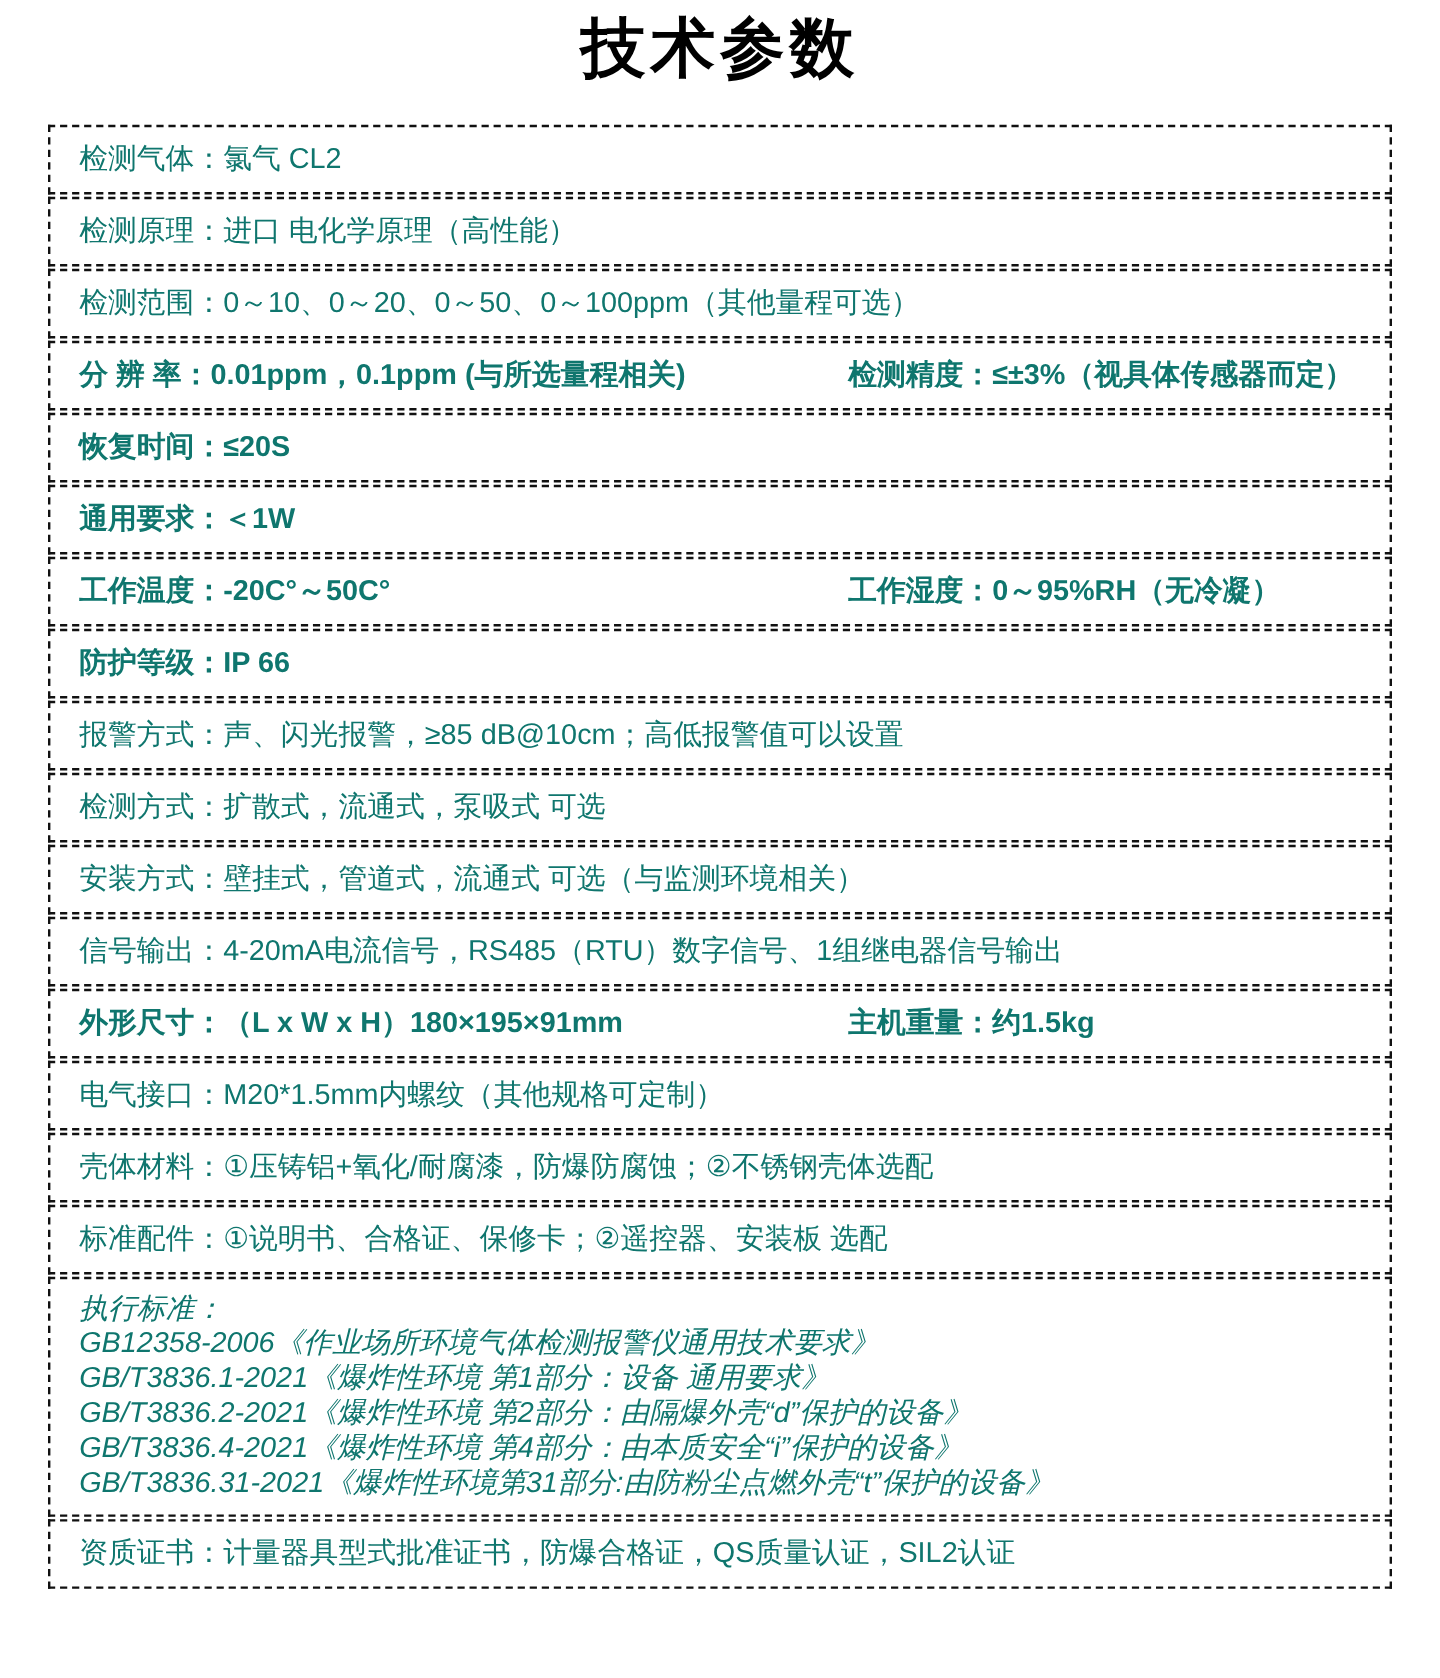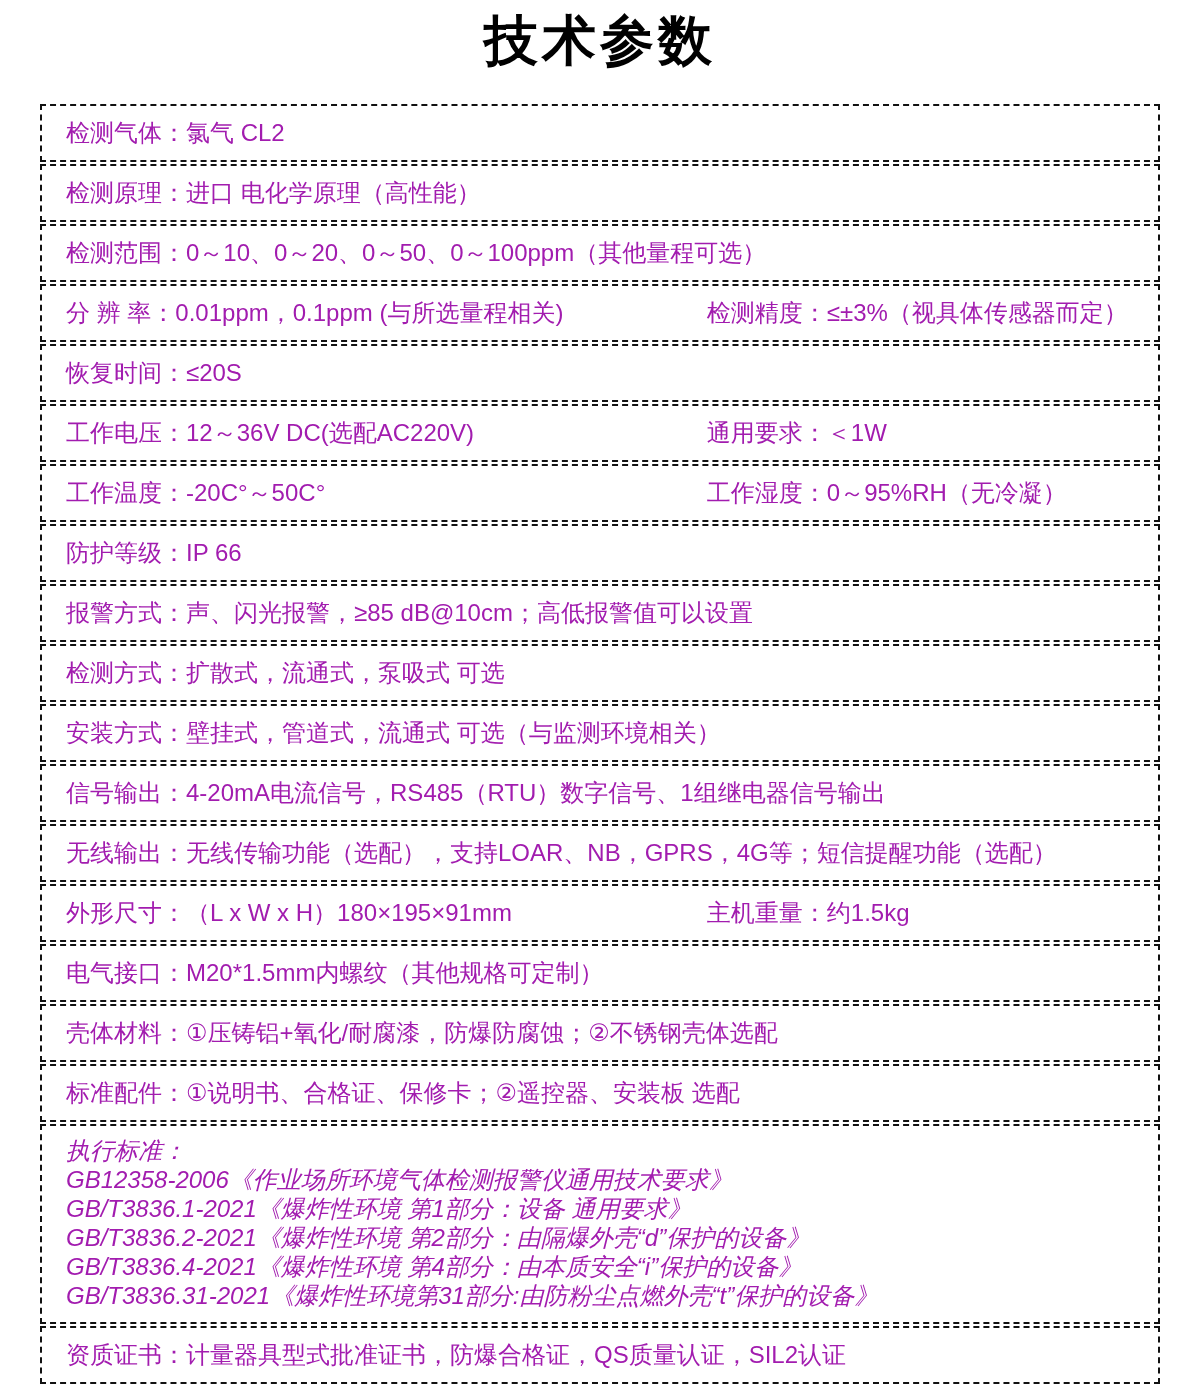--- a/index.html
+++ b/index.html
@@ -25,25 +25,26 @@
   }
   .spec-table {
     margin: 24px 40px 0 40px;
   }
   .row {
     border: 2px dashed #111111;
     margin-bottom: 2px;
     padding: 13px 24px;
     font-size: 24px;
     line-height: 28px;
-    color: #a21caf;
+    color: #0f766e;
     background: #ffffff;
   }
   .row.double {
     display: flex;
+    font-weight: bold;
   }
   .row.double .c1 {
     width: 60%;
     flex: 0 0 auto;
   }
   .row.double .c2 {
     flex: 1 1 auto;
   }
   .row.multi {
     padding: 10px 24px 12px 24px;
@@ -75,21 +76,20 @@
   <div class="row double">
     <span class="c1">分 辨 率：0.01ppm，0.1ppm (与所选量程相关)</span>
     <span class="c2">检测精度：≤±3%（视具体传感器而定）</span>
   </div>
 
   <div class="row double">
     <span class="c2">恢复时间：≤20S</span>
   </div>
 
   <div class="row double">
-    <span class="c1">工作电压：12～36V DC(选配AC220V)</span>
     <span class="c2">通用要求：＜1W</span>
   </div>
 
   <div class="row double">
     <span class="c1">工作温度：-20C°～50C°</span>
     <span class="c2">工作湿度：0～95%RH（无冷凝）</span>
   </div>
 
   <div class="row double">
     <span class="c2">防护等级：IP 66</span>
@@ -104,23 +104,20 @@
   </div>
 
   <div class="row single">
     <span>安装方式：壁挂式，管道式，流通式 可选（与监测环境相关）</span>
   </div>
 
   <div class="row single">
     <span>信号输出：4-20mA电流信号，RS485（RTU）数字信号、1组继电器信号输出</span>
   </div>
 
-  <div class="row single">
-    <span>无线输出：无线传输功能（选配），支持LOAR、NB，GPRS，4G等；短信提醒功能（选配）</span>
-  </div>
 
   <div class="row double">
     <span class="c1">外形尺寸：（L x W x H）180×195×91mm</span>
     <span class="c2">主机重量：约1.5kg</span>
   </div>
 
   <div class="row single">
     <span>电气接口：M20*1.5mm内螺纹（其他规格可定制）</span>
   </div>
 

